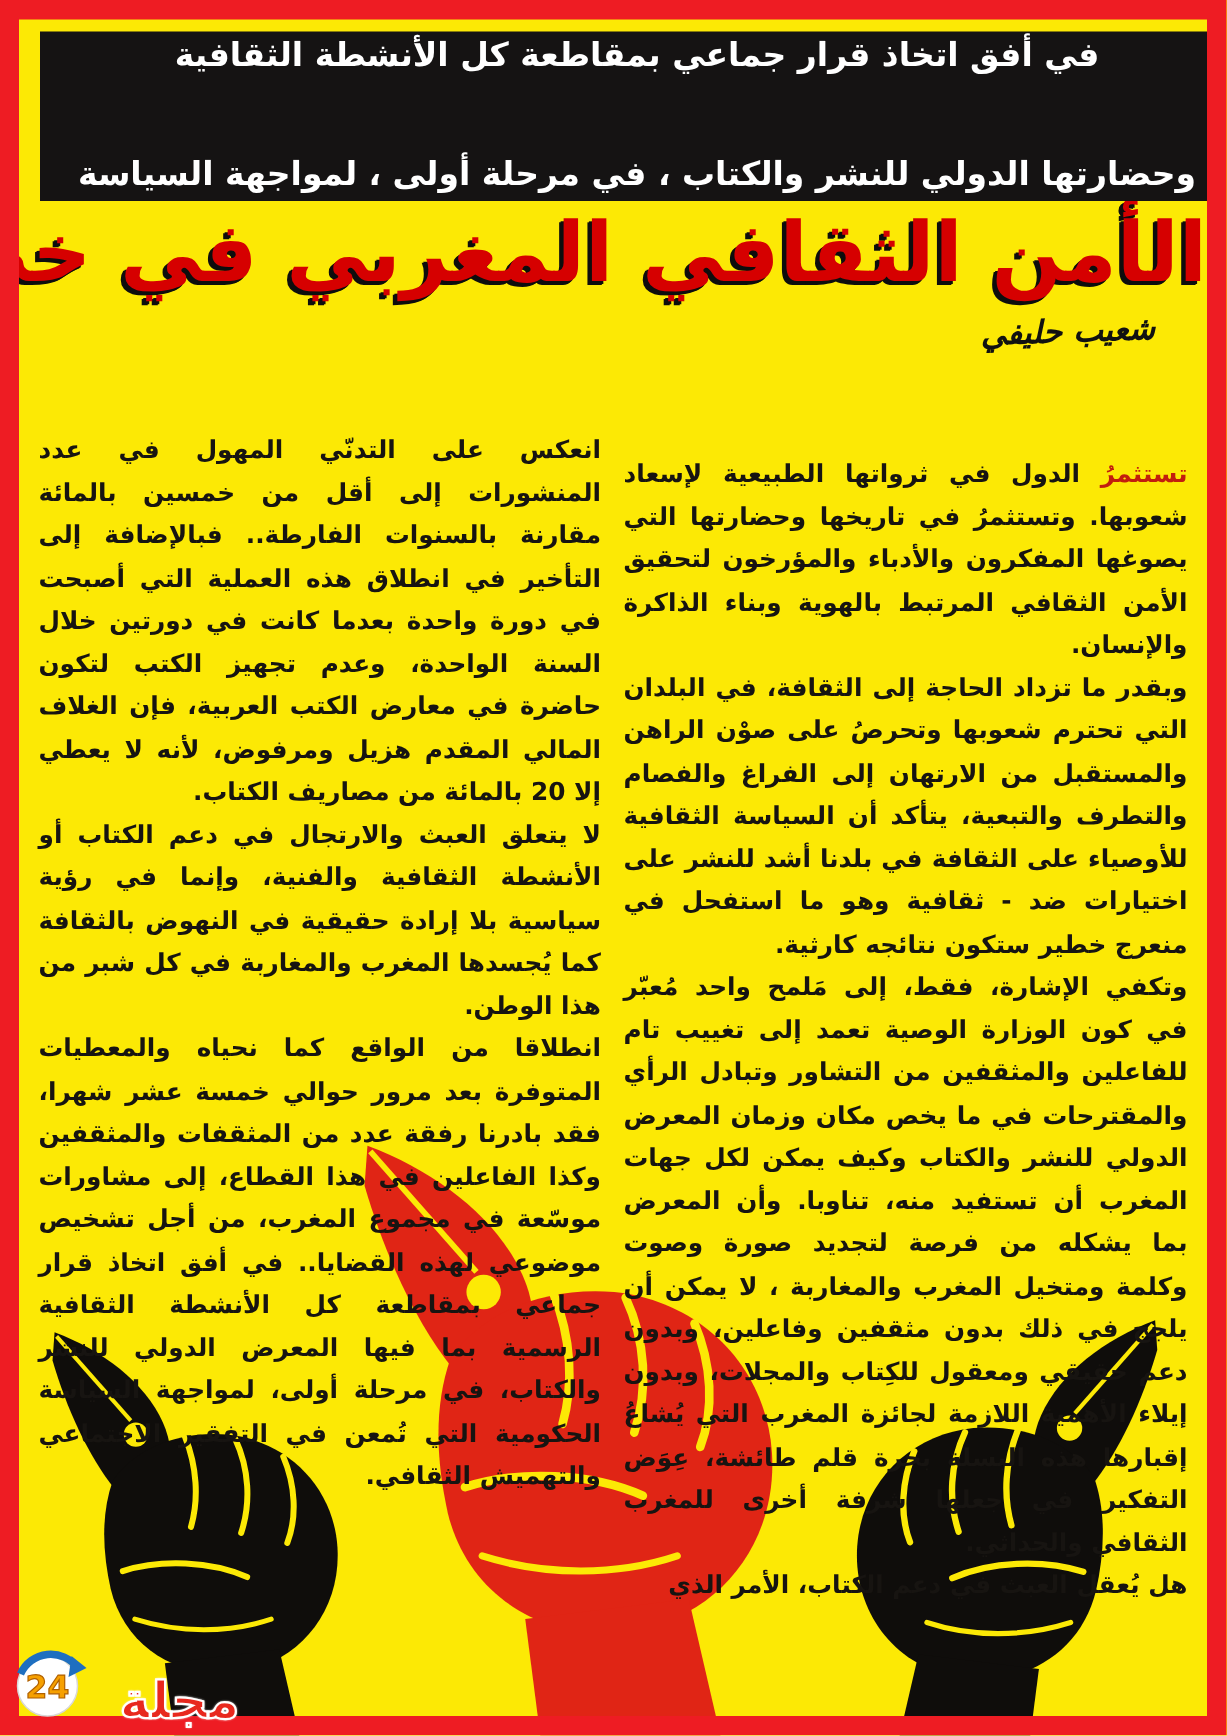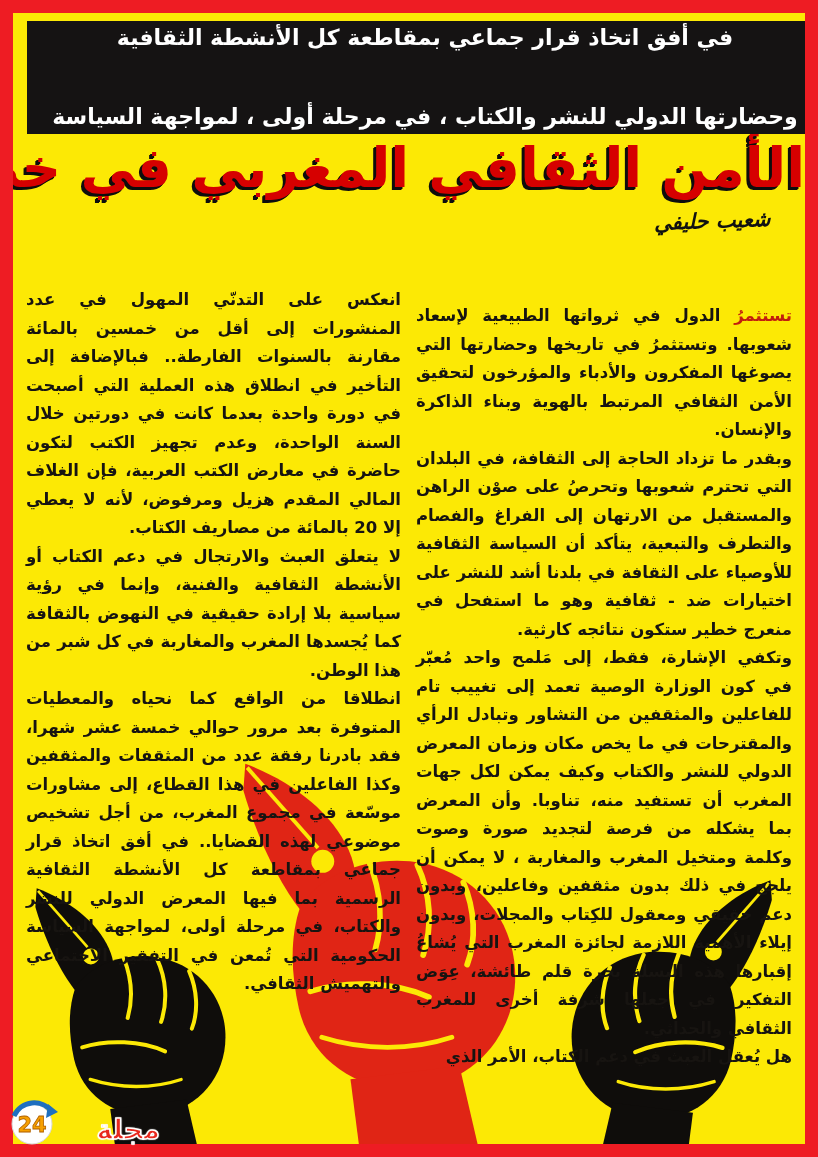--- a/index.html
+++ b/index.html
@@ -74,21 +74,21 @@
   .fist-black-left{left:26px;top:884px;width:214px;height:308px;color:#0f0d0b;}
   .fist-black-right{left:556px;top:876px;width:226px;height:324px;color:#0f0d0b;}
   .fist-black-right svg{transform:scaleX(-1);}
   
   .logo{
     position:absolute;left:4px;top:1090px;width:160px;height:67px;
     z-index:60;
   }
   .logo-word{
     position:absolute;right:4px;top:24px;
-    font-size:27px;font-weight:bold;
+    font-size:34px;font-weight:bold;
     color:#e8281e;
     -webkit-text-stroke:1.5px #ffffff;
     text-shadow:0 0 2px #fff,0 0 2px #fff;
     letter-spacing:4px;
   }
   .logo-circle{position:absolute;left:0;top:4px;width:56px;height:56px;text-align:right;}
 </style>
 </head>
 <body>
 

